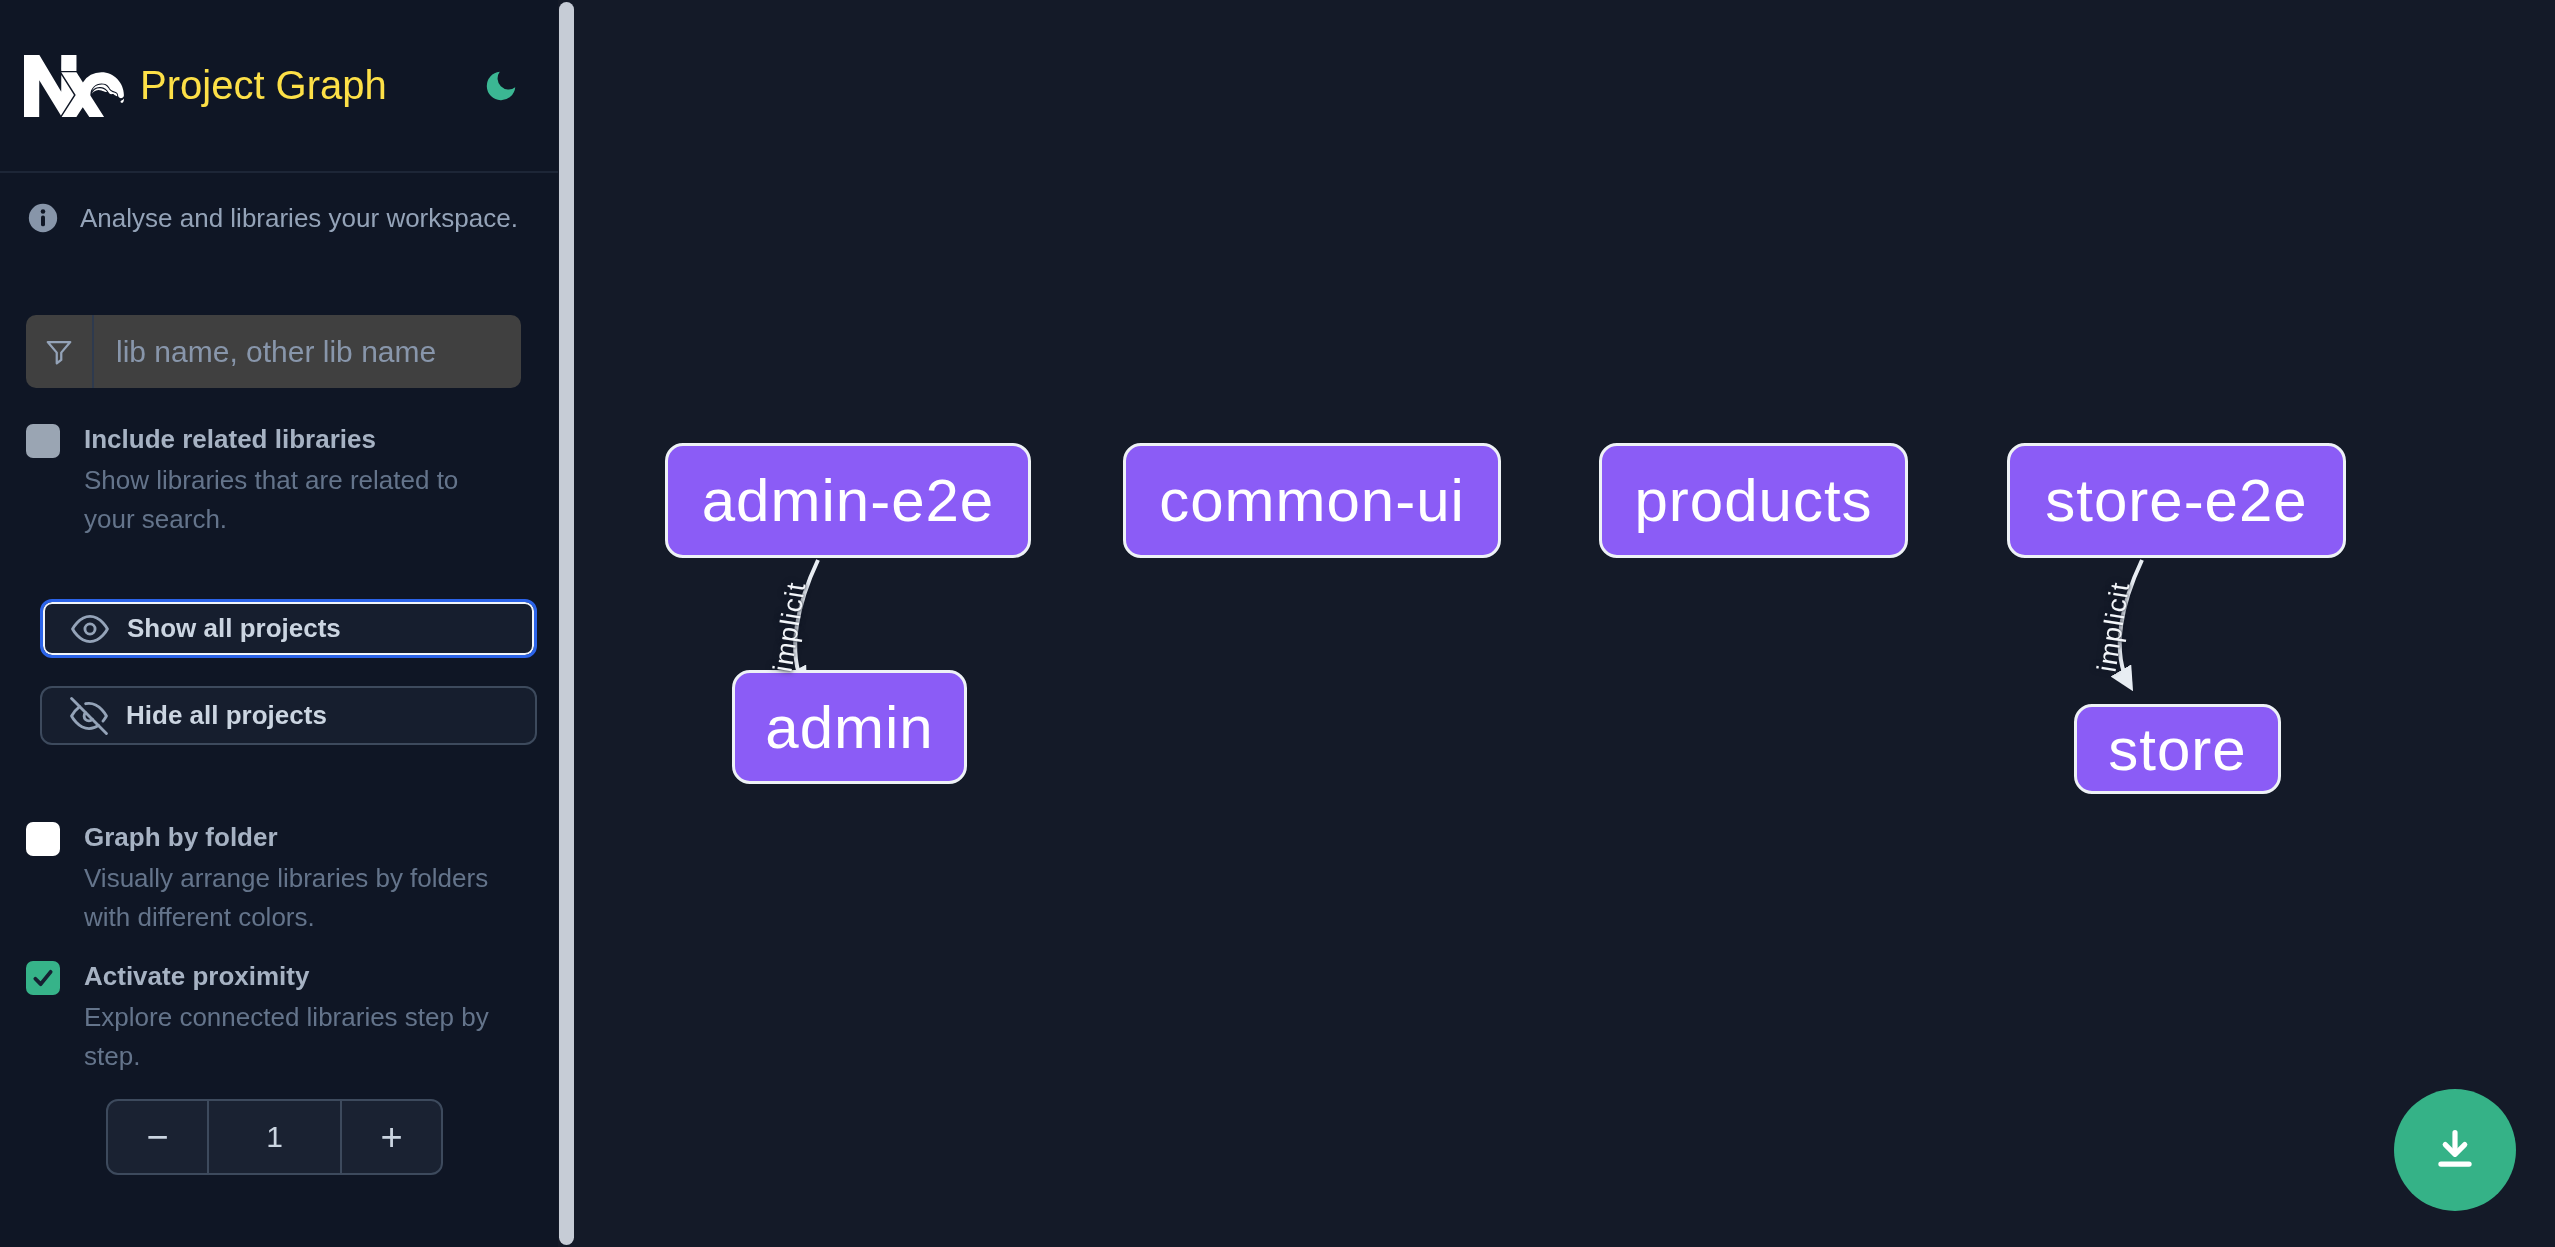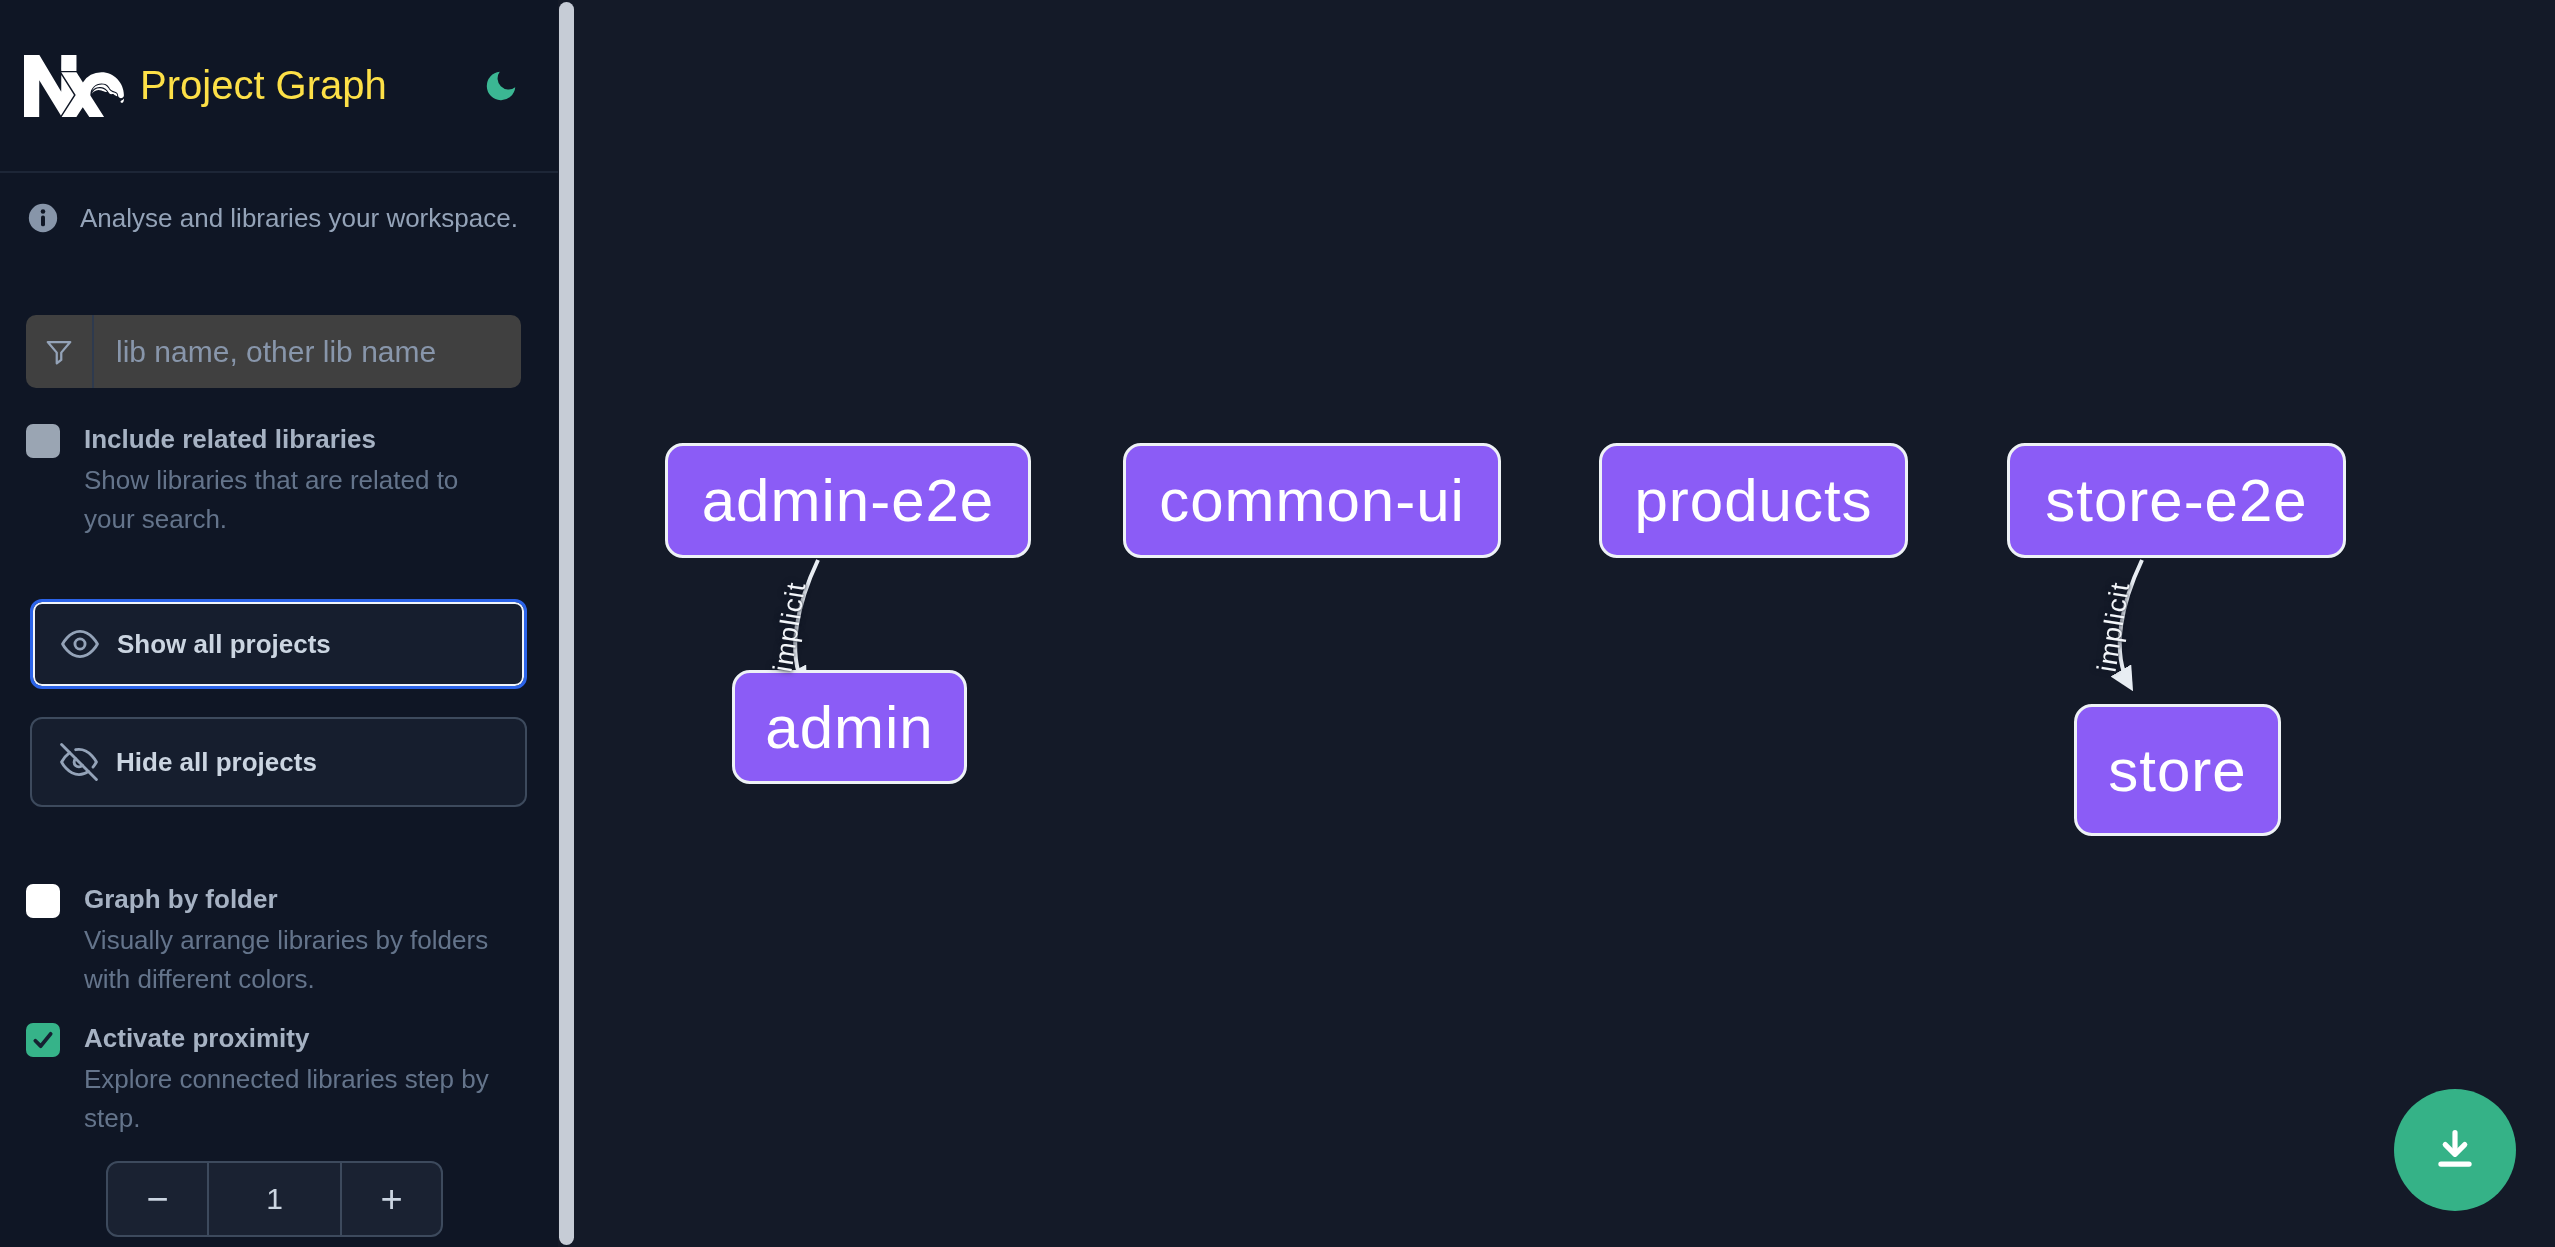--- a/index.html
+++ b/index.html
@@ -51,21 +51,21 @@
   .checkbox-row{display:flex;align-items:flex-start;margin:0 37px 0 26px;}
   .checkbox{width:34px;height:34px;border-radius:7px;flex:none;margin-top:3px;cursor:pointer;display:flex;align-items:center;justify-content:center;}
   .checkbox.gray{background:#9aa5b3;}
   .checkbox.white{background:#ffffff;}
   .checkbox.checked{background:#36b389;}
   .checkbox:not(.checked) svg{display:none;}
   .check-text{margin-left:24px;width:430px;}
   .check-label{font-size:26px;font-weight:600;color:#a6b2c3;line-height:36px;cursor:pointer;}
   .check-desc{font-size:26px;font-weight:400;color:#64748b;line-height:39px;margin-top:4px;}
   .side-btn{
-    display:flex;align-items:center;margin:0 35px 0 30px;height:90px;box-sizing:border-box;
+    display:flex;align-items:center;margin:0 35px 0 40px;height:59px;box-sizing:border-box;
     background:#161e2e;border:2px solid #3d4a5d;border-radius:12px;padding:0 0 0 28px;
     font-family:inherit;font-size:26px;font-weight:600;color:#cbd5e1;cursor:pointer;width:497px;gap:18px;
   }
   .side-btn.focused{
     border:3px solid #2b63e8;box-shadow:inset 0 0 0 2px #f1f5f9;background:#161e2e;
   }
   .stepper{
     display:flex;margin:23px 0 0 106px;width:337px;height:76px;box-sizing:border-box;
     border:2px solid #3d4a5d;border-radius:12px;background:#1a2232;overflow:hidden;
   }
@@ -100,21 +100,21 @@
       <path d="M 2142 560 C 2122 602, 2110 652, 2130 686" fill="none" stroke="#e8edf3" stroke-width="4" marker-end="url(#arrow)"></path>
     </svg>
 
 <span class="edge-label" style="left: 790px; top: 627px;">implicit</span>
     <span class="edge-label" style="left: 2114px; top: 627px;">implicit</span>
     <div class="node" style="left: 665px; top: 443px; width: 366px; height: 115px;">admin-e2e</div>
     <div class="node" style="left: 1123px; top: 443px; width: 378px; height: 115px; text-align: right;">common-ui</div>
     <div class="node" style="left: 1599px; top: 443px; width: 309px; height: 115px;">products</div>
     <div class="node" style="left: 2007px; top: 443px; width: 339px; height: 115px;">store-e2e</div>
     <div class="node" style="left: 732px; top: 670px; width: 235px; height: 114px;">admin</div>
-    <div class="node" style="left: 2074px; top: 704px; width: 207px; height: 132px;">store</div>
+    <div class="node" style="left: 2074px; top: 704px; width: 207px; height: 90px;">store</div>
   </div>
 
 <div class="sidebar">
 
   <div class="side-header">
     <svg width="100" height="100" viewBox="0 0 24 24">
       <path fill="#ffffff" d="M11.987 14.138l-3.132 4.923-5.193-8.427-.012 8.822H0V4.544h3.691l5.247 8.833.005-3.998 3.044 4.759zm.601-5.761c.024-.048 0-3.784.008-3.833h-3.65c.002.059-.005 3.776-.003 3.833h3.645zm5.634 4.134a2.061 2.061 0 0 0-1.969 1.336 1.963 1.963 0 0 1 2.343-.739c.396.161.917.422 1.33.283a2.1 2.1 0 0 0-1.704-.88zm3.39 1.061c-.375-.13-.8-.277-1.109-.681-.06-.08-.116-.17-.176-.265a2.143 2.143 0 0 0-.533-.642c-.294-.216-.68-.322-1.18-.322a2.482 2.482 0 0 0-2.294 1.536 2.325 2.325 0 0 1 4.002.388.75.75 0 0 0 .836.334c.493-.105.46.36 1.203.518v-.133c-.003-.446-.246-.55-.75-.733zm2.024 1.266a.723.723 0 0 0 .347-.638c-.01-2.957-2.41-5.487-5.37-5.487a5.364 5.364 0 0 0-4.487 2.418c-.01-.026-1.522-2.39-1.538-2.418H8.943l3.463 5.423-3.379 5.32h3.54l1.54-2.366 1.568 2.366h3.541l-3.21-5.052a.7.7 0 0 1-.084-.32 2.69 2.69 0 0 1 2.69-2.691h.001c1.488 0 1.736.89 2.057 1.308.634.826 1.9.464 1.9 1.541a.707.707 0 0 0 1.066.596zm.35.133c-.173.372-.56.338-.755.639-.176.271.114.412.114.412s.337.156.538-.311c.104-.231.14-.488.103-.74z"></path>
     </svg>
     <div class="app-title">Project Graph</div>
     <button class="moon-btn">

